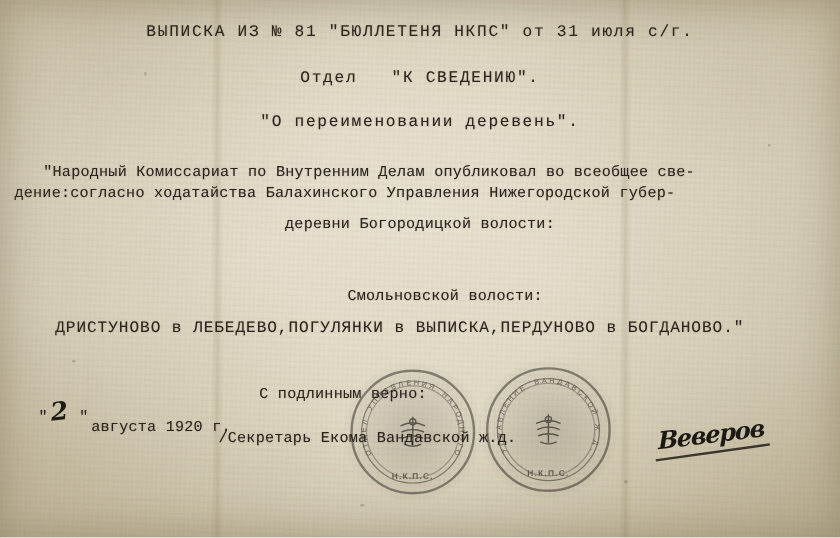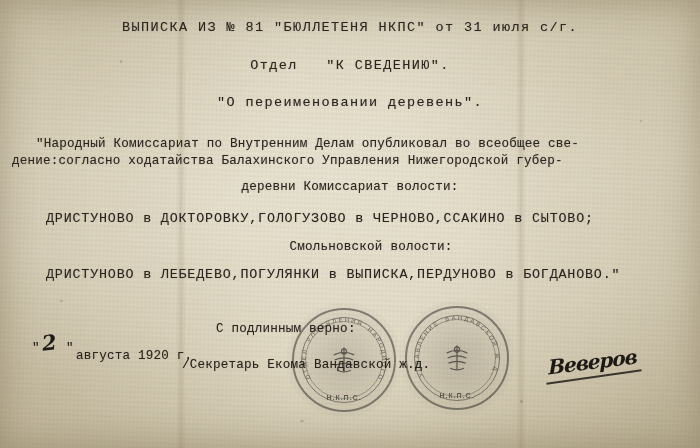--- a/index.html
+++ b/index.html
@@ -174,23 +174,22 @@
   <div class="text-layer">
     <div class="line ttl center" style="top:20px;">ВЫПИСКА ИЗ № 81 "БЮЛЛЕТЕНЯ НКПС" от 31 июля с/г.</div>
 
     <div class="line sub center" style="top:58px;">Отдел   "К СВЕДЕНИЮ".</div>
 
     <div class="line sub center" style="top:95px;">"О переименовании деревень".</div>
 
     <div class="line body" style="top:137px;left:36px;">"Народный Комиссариат по Внутренним Делам опубликовал во всеобщее све-</div>
     <div class="line body" style="top:154px;left:12px;">дение:согласно ходатайства Балахинского Управления Нижегородской губер-</div>
 
-    <div class="line body center" style="top:180px;">деревни Комиссариат волости:</div>
-
-    <div class="line big" style="top:211px;left:46px;">ДРИСТУНОВО в ДОКТОРОВКУ,ГОЛОГУЗОВО в ЧЕРНОВО,ССАКИНО в СЫТОВО;</div>
+    <div class="line body center" style="top:180px;">деревни Богородицкой волости:</div>
+
 
     <div class="line body center" style="top:240px;padding-left:21px;">Смольновской волости:</div>
 
     <div class="line big" style="top:267px;left:46px;">ДРИСТУНОВО в ЛЕБЕДЕВО,ПОГУЛЯНКИ в ВЫПИСКА,ПЕРДУНОВО в БОГДАНОВО."</div>
 
     <div class="line body" style="top:322px;left:216px;">С подлинным верно:</div>
 
     <div class="line body" style="top:341px;left:32px;">"</div>
     <div class="line body" style="top:341px;left:66px;">"</div>
     <div class="line body" style="top:349px;left:76px;">августа 1920 г.</div>

